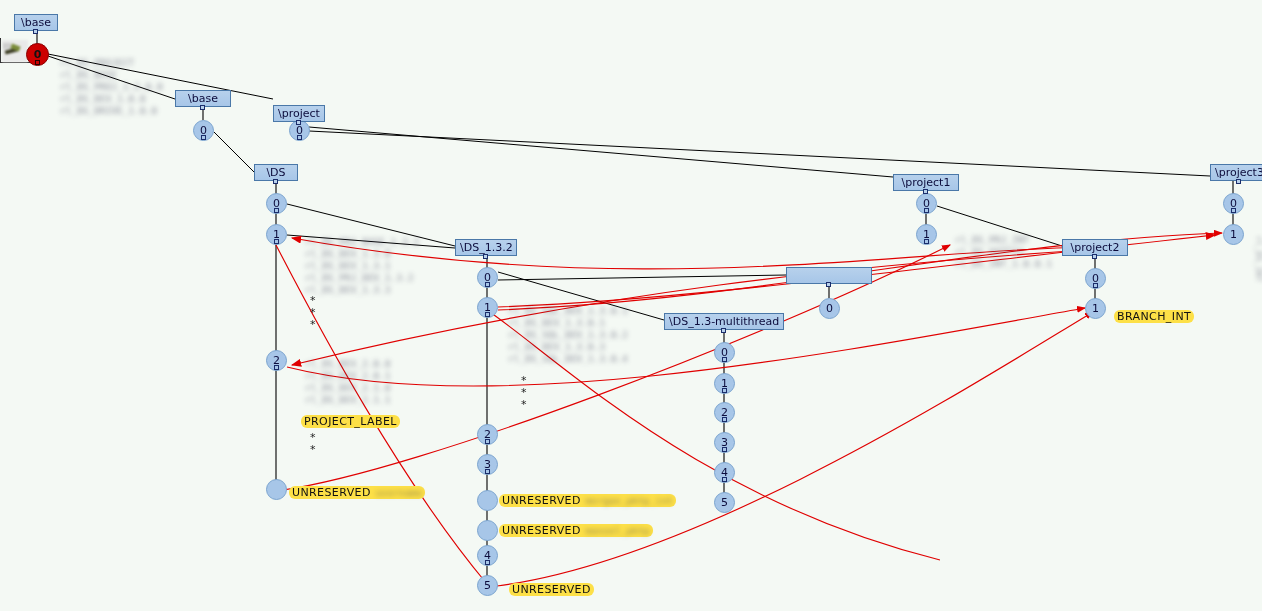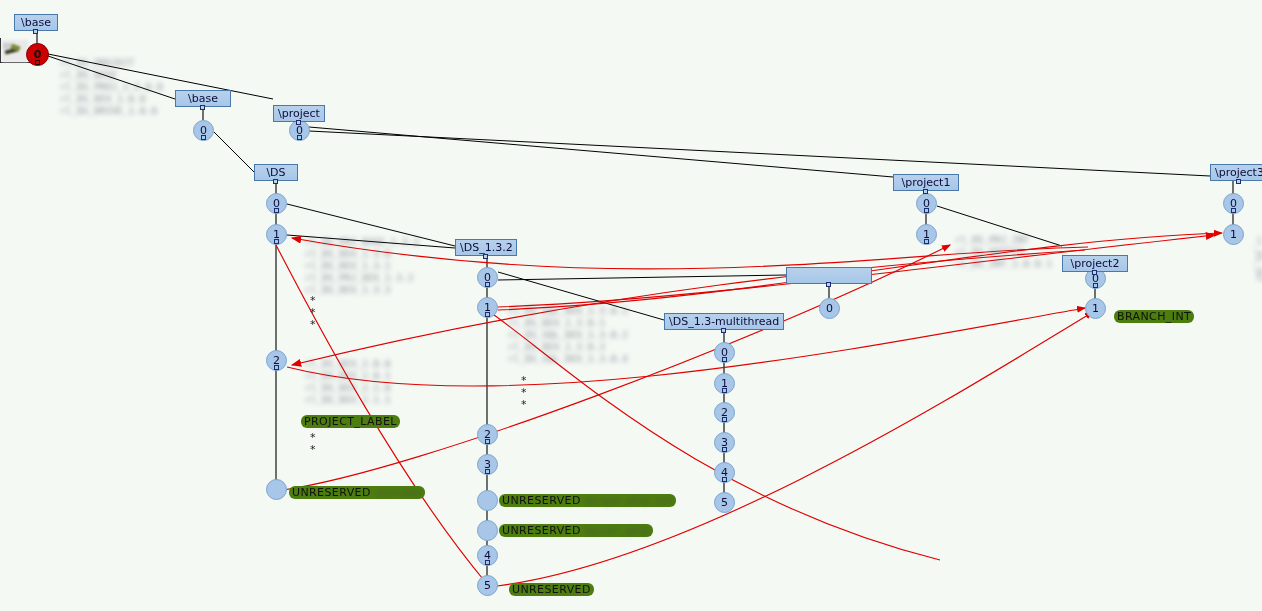--- a/index.html
+++ b/index.html
@@ -69,21 +69,21 @@
   
   .glabel{
     position:absolute;
     font-size:11px;
     color:#111;
     white-space:nowrap;
     z-index:7;
     letter-spacing:0.4px;
   }
   .glabel .halo{
-    background:#4d7c0f;
+    background:#fde047;
     border-radius:6px;
     padding:0 3px;
   }
   .ellipsis{
     position:absolute;
     font-size:11px;color:#222;line-height:12px;text-align:center;
     z-index:4;
   }
   
   .blurtext{
@@ -190,21 +190,21 @@
 
   <div id="branchLayer">
       <div class="branch-box" style="left: 14px; top: 14px; width: 44px;"><span>\base</span><span class="stub"></span></div>
       <div class="branch-box" style="left: 175px; top: 90px; width: 56px;"><span>\base</span><span class="stub"></span></div>
       <div class="branch-box" style="left: 273px; top: 105px; width: 52px;"><span>\project</span><span class="stub"></span></div>
       <div class="branch-box" style="left: 254px; top: 164px; width: 44px;"><span>\DS</span><span class="stub"></span></div>
       <div class="branch-box" style="left: 455px; top: 239px; width: 62px;"><span>\DS_1.3.2</span><span class="stub"></span></div>
       <div class="branch-box" style="left: 664px; top: 313px; width: 120px;"><span>\DS_1.3-multithread</span><span class="stub"></span></div>
       <div class="branch-box" style="left: 786px; top: 267px; width: 86px;"><span></span><span class="stub"></span></div>
       <div class="branch-box" style="left: 893px; top: 164px; width: 66px; margin-top: 10px;"><span>\project1</span><span class="stub"></span></div>
-      <div class="branch-box" style="left: 1062px; top: 239px; width: 66px; margin-top: 16px;"><span>\project2</span><span class="stub"></span></div>
+      <div class="branch-box" style="left: 1062px; top: 239px; width: 66px;"><span>\project2</span><span class="stub"></span></div>
       <div class="branch-box" style="left: 1210px; top: 164px; width: 58px;"><span>\project3</span><span class="stub"></span></div>
     </div>
   <div id="nodeLayer">
       <div class="vnode root" style="left: 37px; top: 54px;"><span>0</span><span class="stub"></span></div>
       <div class="vnode plain" style="left: 203px; top: 130px;"><span>0</span><span class="stub"></span></div>
       <div class="vnode plain" style="left: 299px; top: 130px;"><span>0</span><span class="stub"></span></div>
       <div class="vnode plain" style="left: 276px; top: 203px;"><span>0</span><span class="stub"></span></div>
       <div class="vnode plain" style="left: 276px; top: 234px;"><span>1</span><span class="stub"></span></div>
       <div class="vnode plain" style="left: 276px; top: 360px;"><span>2</span><span class="stub"></span></div>
       <div class="vnode plain" style="left: 276px; top: 489px;"><span></span></div>

